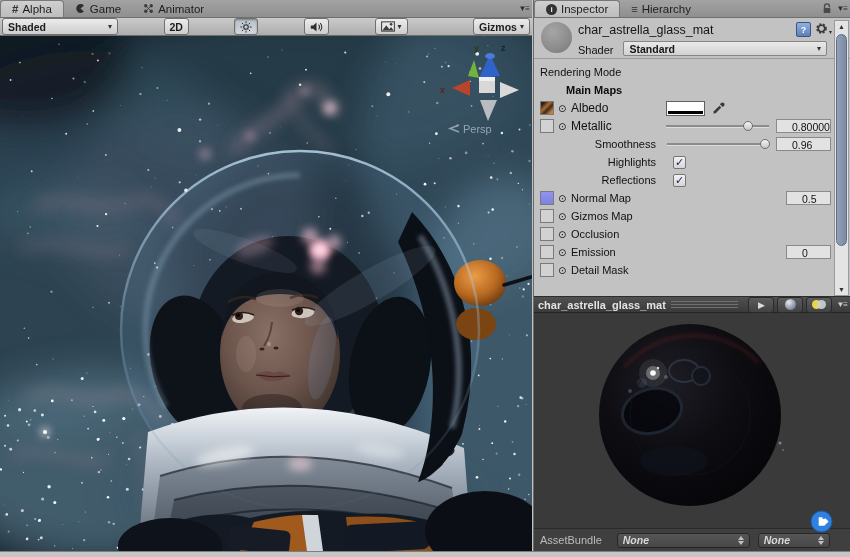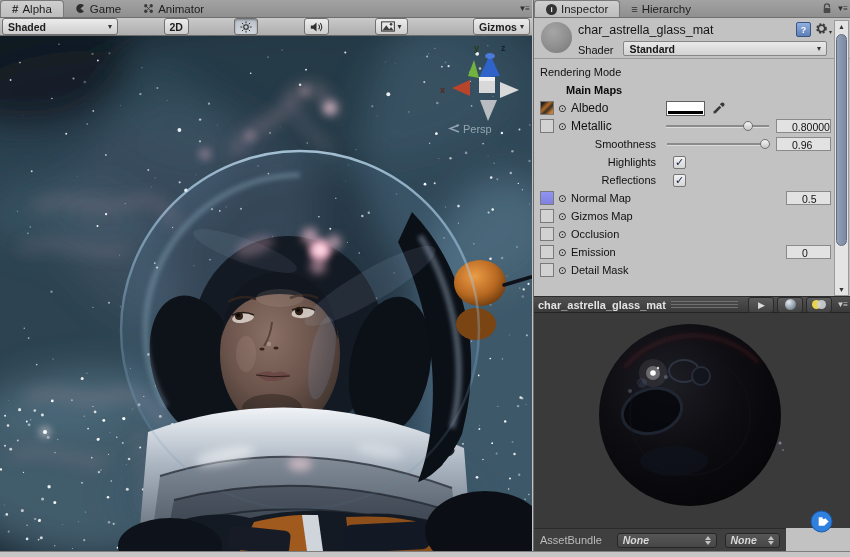--- a/index.html
+++ b/index.html
@@ -94,21 +94,21 @@
       color:#dcdcdc;font-size:9px;}
   .pv-sphere{width:11px;height:11px;border-radius:50%;
       background:radial-gradient(circle at 35% 30%, #e3e9f0, #8c98a6 60%, #4e565f);}
   .pv-lights{display:flex;align-items:center;}
   .pv-lights .l1{width:9px;height:9px;border-radius:50%;background:#e8d44d;}
   .pv-lights .l2{width:9px;height:9px;border-radius:50%;background:#cdd1d6;margin-left:-4px;opacity:.9;}
   #preview-menu{margin-left:4px;font-size:8px;color:#cfcfcf;letter-spacing:-1px;}
   #preview-body{position:absolute;left:0;top:313px;width:317px;height:215px;background:#3a3a3a;}
   #tag-icon{position:absolute;left:276px;top:197px;width:23px;height:23px;z-index:5;}
   
-  #ab-bar{position:absolute;left:0;top:528px;width:252px;height:23px;background:#3f3f3f;
+  #ab-bar{position:absolute;left:0;top:528px;width:317px;height:23px;background:#3f3f3f;
       border-top:1px solid #2a2a2a;display:flex;align-items:center;padding:4px 6px;box-sizing:border-box;}
   #ab-bar .ablbl{color:#bcbcbc;font-size:11px;}
   .abdd{height:15px;background:linear-gradient(#565656,#474747);border:1px solid #262626;border-radius:3px;
       display:flex;align-items:center;padding:0 5px;box-sizing:border-box;color:#d8d8d8;
       font-size:10.5px;font-weight:700;font-style:italic;}
   .abdd .updown i{border-bottom-color:#c2c2c2;}
   .abdd .updown i.dn{border-top-color:#c2c2c2;}
   #ab-dd1{width:133px;margin-left:15px;}
   #ab-dd2{width:72px;margin-left:8px;}
   #bottom-strip{position:absolute;left:0;top:551px;width:850px;height:6px;background:#c6c6c6;

